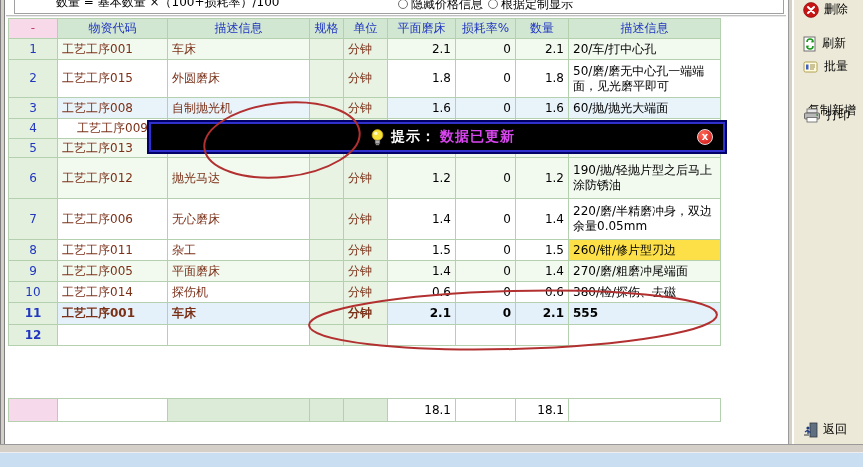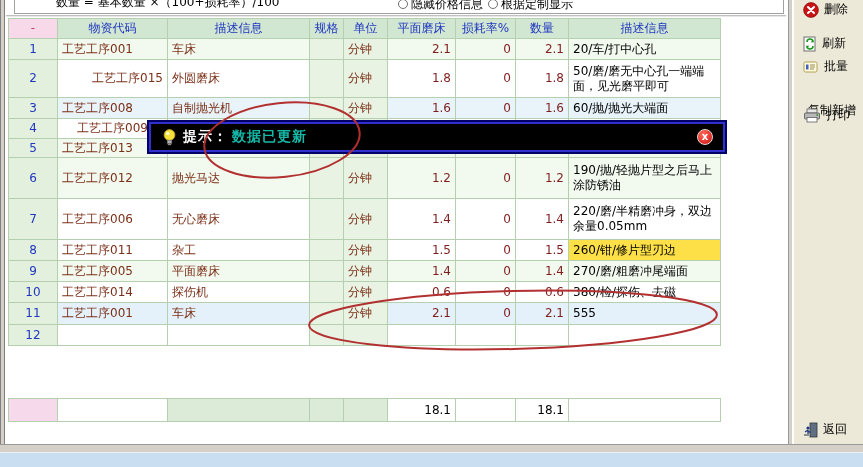--- a/index.html
+++ b/index.html
@@ -30,37 +30,37 @@
   
   #grid { left:8px; top:18px; border-collapse:collapse; table-layout:fixed; z-index:1;
     border:1px solid #94b894; }
   #grid td { border:1px solid #b5d0ae; overflow:hidden; white-space:normal;
     line-height:15px; padding:1px 4px; }
   #grid .hdr td { background:#d2e7d2; color:#1f36c0; text-align:center; font-weight:normal; }
   #grid .hdr td.c-num { background:#f7d9e9; color:#c04070; }
   .c-num { text-align:center; color:#2136c0; }
   .c-code,.c-name,.c-unit { color:#7b3018; }
   .c-spec,.c-unit { }
-  .c-bq,.c-lr,.c-qty { text-align:right; color:#7f1d1d; }
+  .c-bq,.c-lr,.c-qty { text-align:right; color:#000000; }
   .c-desc { color:#000; }
 
   #totals { left:8px; top:398px; border-collapse:collapse; table-layout:fixed;
     border:1px solid #9cc09c; background:#ffffff; z-index:1; }
   #totals td { border:1px solid #b5d0ae; padding:1px 4px; height:23px; color:#000; }
 
   
   #banner { left:147px; top:120px; width:580px; height:34px; background:#000066;
     padding:2px; z-index:5; }
   #banner-mid { width:100%; height:100%; background:#3030cc; padding:2px; }
   #banner-inner { width:100%; height:100%; background:#000000; position:relative;
-    display:flex; align-items:center; }
+    display:flex; align-items:center;justify-content:center; }
   #bulb-icon { margin-left:12px; width:13px; height:17px; flex:none; }
   #banner-prefix { color:#ffffff; font-weight:bold; font-size:14px; margin-left:7px;
     letter-spacing:1px; }
-  #banner-msg { color:#14b8a6; font-weight:bold; font-size:14px; margin-left:4px;
+  #banner-msg { color:#d946ef; font-weight:bold; font-size:14px; margin-left:4px;
     letter-spacing:1px; }
   #banner-close { position:absolute; right:10px; top:50%; margin-top:-8px; width:16px;
     height:16px; border-radius:50%; background:radial-gradient(circle at 35% 30%,#ff6a5a,#cc1010);
     border:1px solid #e8d8d8; color:#ffffff; font-size:10px; font-weight:bold;
     text-align:center; line-height:14px; cursor:pointer; }
 
   
   #divider { left:788px; top:0; width:5px; height:452px; background:#d4d0c8;
     border-left:1px solid #9a9a9a; border-right:1px solid #ffffff; }
   #sidebar { left:793px; top:0; width:70px; height:452px; background:#ece9d8;
@@ -121,21 +121,21 @@
         <td class="c-name" style="background: rgb(242, 249, 238);">车床</td>
         <td class="c-spec" style="background: rgb(233, 243, 227);"></td>
         <td class="c-unit" style="background: rgb(233, 243, 227);">分钟</td>
         <td class="c-bq" style="background: rgb(242, 249, 238);">2.1</td>
         <td class="c-lr" style="background: rgb(242, 249, 238);">0</td>
         <td class="c-qty" style="background: rgb(242, 249, 238);">2.1</td>
         <td class="c-desc" style="background: rgb(242, 249, 238);">20/车/打中心孔</td>
       </tr>
       <tr style="height: 38px;">
         <td class="c-num" style="background: rgb(226, 240, 221);">2</td>
-        <td class="c-code" style="background: rgb(255, 255, 255); text-align: right;">工艺工序015</td>
+        <td class="c-code" style="background: rgb(255, 255, 255);">工艺工序015</td>
         <td class="c-name" style="background: rgb(255, 255, 255);">外圆磨床</td>
         <td class="c-spec" style="background: rgb(233, 243, 227);"></td>
         <td class="c-unit" style="background: rgb(233, 243, 227);">分钟</td>
         <td class="c-bq" style="background: rgb(255, 255, 255);">1.8</td>
         <td class="c-lr" style="background: rgb(255, 255, 255);">0</td>
         <td class="c-qty" style="background: rgb(255, 255, 255);">1.8</td>
         <td class="c-desc" style="background: rgb(255, 255, 255);">50/磨/磨无中心孔一端端面，见光磨平即可</td>
       </tr>
       <tr style="height: 21px;">
         <td class="c-num" style="background: rgb(226, 240, 221);">3</td>
@@ -218,33 +218,33 @@
         <td class="c-num" style="background: rgb(226, 240, 221);">10</td>
         <td class="c-code" style="background: rgb(255, 255, 255);">工艺工序014</td>
         <td class="c-name" style="background: rgb(255, 255, 255); font-family: Liberation Serif, serif;">探伤机</td>
         <td class="c-spec" style="background: rgb(233, 243, 227);"></td>
         <td class="c-unit" style="background: rgb(233, 243, 227);">分钟</td>
         <td class="c-bq" style="background: rgb(255, 255, 255);">0.6</td>
         <td class="c-lr" style="background: rgb(255, 255, 255);">0</td>
         <td class="c-qty" style="background: rgb(255, 255, 255);">0.6</td>
         <td class="c-desc" style="background: rgb(255, 255, 255);">380/检/探伤、去磁</td>
       </tr>
-      <tr style="height: 22px;">
+      <tr style="height: 22px; font-weight: bold;">
         <td class="c-num" style="background: rgb(226, 240, 221);">11</td>
         <td class="c-code" style="background: rgb(228, 241, 250);">工艺工序001</td>
         <td class="c-name" style="background: rgb(228, 241, 250);">车床</td>
         <td class="c-spec" style="background: rgb(233, 243, 227);"></td>
         <td class="c-unit" style="background: rgb(233, 243, 227);">分钟</td>
         <td class="c-bq" style="background: rgb(228, 241, 250);">2.1</td>
         <td class="c-lr" style="background: rgb(228, 241, 250);">0</td>
         <td class="c-qty" style="background: rgb(228, 241, 250);">2.1</td>
         <td class="c-desc" style="background: rgb(228, 241, 250);">555</td>
       </tr>
       <tr style="height: 21px;">
-        <td class="c-num" style="background: rgb(226, 240, 221);">12</td>
+        <td class="c-num" style="background: rgb(226, 240, 221); font-weight: bold;">12</td>
         <td class="c-code" style="background: rgb(255, 255, 255);"></td>
         <td class="c-name" style="background: rgb(255, 255, 255);"></td>
         <td class="c-spec" style="background: rgb(233, 243, 227);"></td>
         <td class="c-unit" style="background: rgb(233, 243, 227);"></td>
         <td class="c-bq" style="background: rgb(255, 255, 255);"></td>
         <td class="c-lr" style="background: rgb(255, 255, 255);"></td>
         <td class="c-qty" style="background: rgb(255, 255, 255);"></td>
         <td class="c-desc" style="background: rgb(255, 255, 255);"></td>
       </tr>
     </tbody>

